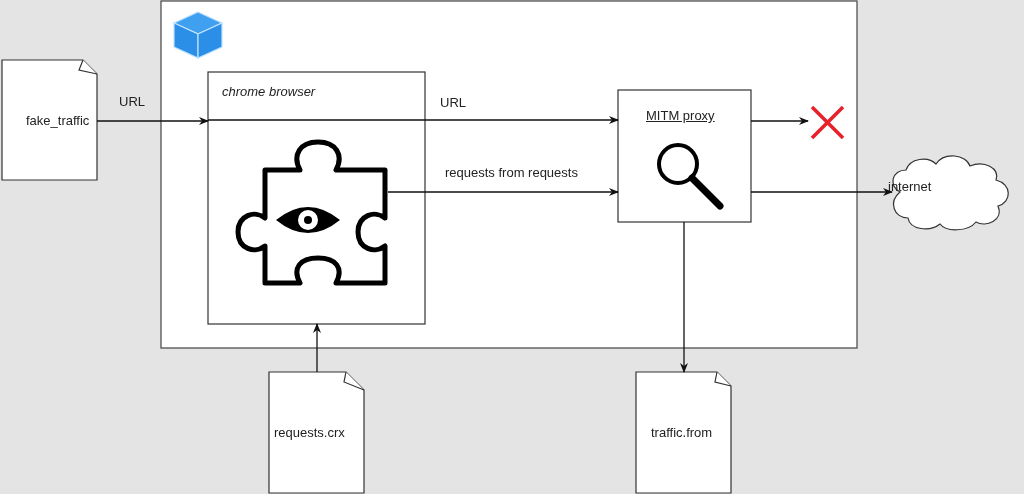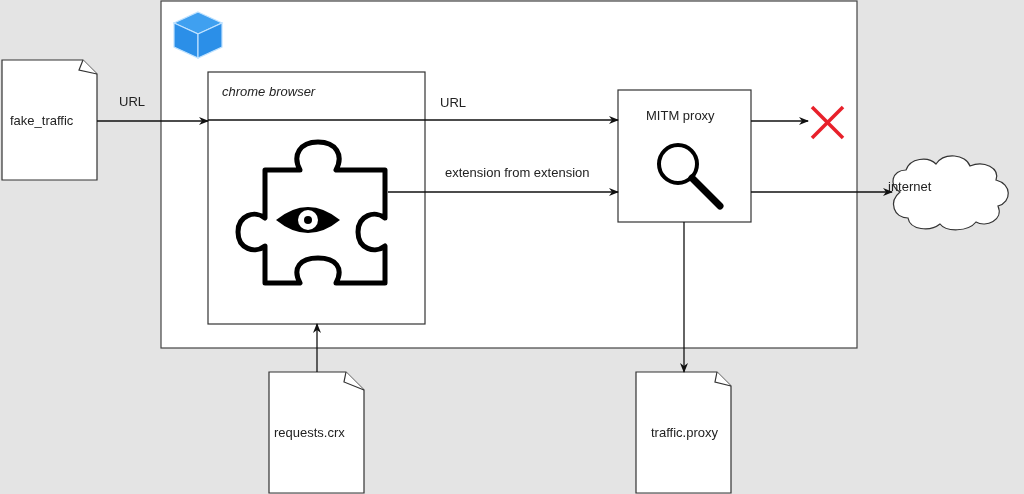--- a/index.html
+++ b/index.html
@@ -75,21 +75,21 @@
     <line x1="97" y1="121" x2="208" y2="121" marker-end="url(#arr)"></line>
     <line x1="208" y1="120" x2="618" y2="120" marker-end="url(#arr)"></line>
     <line x1="388" y1="192" x2="618" y2="192" marker-end="url(#arr)"></line>
     <line x1="751" y1="121" x2="808" y2="121" marker-end="url(#arr)"></line>
     <line x1="751" y1="192" x2="892" y2="192" marker-end="url(#arr)"></line>
     <line x1="684" y1="222" x2="684" y2="372" marker-end="url(#arr)"></line>
     <line x1="317" y1="372" x2="317" y2="324" marker-end="url(#arr)"></line>
   </g>
 </svg>
 
-<span class="label" style="left:10px; top:113px;">fake_traffic</span>
+<span class="label" style="left:26px; top:113px;">fake_traffic</span>
 <span class="label" style="left:119px; top:94px;">URL</span>
 <span class="label" style="left:222px; top:84px;font-style:italic;">chrome browser</span>
 <span class="label" style="left:440px; top:95px;">URL</span>
-<span class="label" style="left:445px; top:165px;">extension from extension</span>
-<span class="label" style="left:646px; top:108px;">MITM proxy</span>
+<span class="label" style="left:445px; top:165px;">requests from requests</span>
+<span class="label" style="left:646px; top:108px;text-decoration:underline;">MITM proxy</span>
 <span class="label" style="left:888px; top:179px;">internet</span>
 <span class="label" style="left:274px; top:425px;">requests.crx</span>
-<span class="label" style="left:651px; top:425px;">traffic.proxy</span>
+<span class="label" style="left:651px; top:425px;">traffic.from</span>
 
 </body></html>

